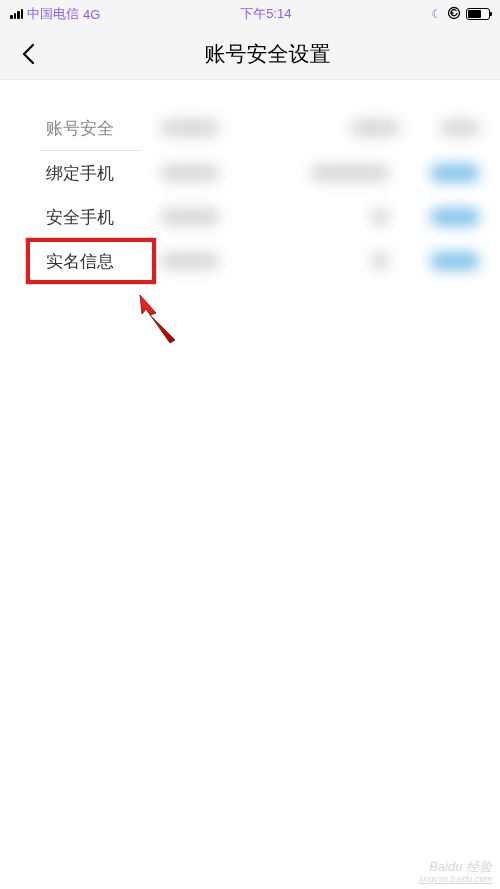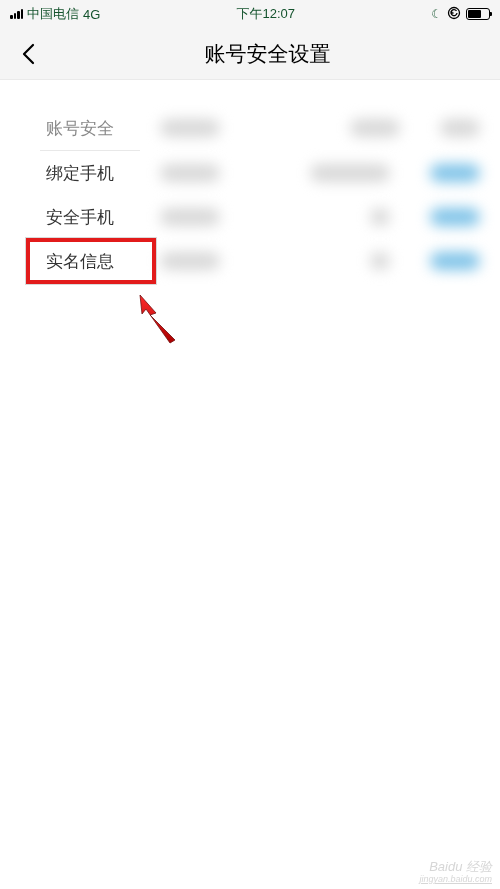--- a/index.html
+++ b/index.html
@@ -17,21 +17,21 @@
     }
     .status-bar {
       height: 28px;
       background: #f5f5f5;
       display: flex;
       align-items: center;
       justify-content: space-between;
       padding: 4px 10px;
       font-size: 13px;
       font-weight: 500;
-      color: #14532d;
+      color: #8b5cf6;
     }
     .status-left {
       display: flex;
       align-items: center;
       gap: 4px;
     }
     .status-right {
       display: flex;
       align-items: center;
       gap: 5px;
@@ -194,21 +194,21 @@
   <div class="status-left">
     <span class="signal-bars">
       <span></span>
         <span></span>
         <span></span>
         <span></span>
     </span>
     <span>中国电信</span>
     <span>4G</span>
   </div>
-  <div>下午12:07</div>
+  <div>下午5:14</div>
   <div class="status-right">
     <span class="moon-icon">☾</span>
     <span>
       <svg width="14" height="14" viewBox="0 0 14 14">
           <circle cx="7" cy="7" r="5.5" fill="none" stroke="#000" stroke-width="1.3"></circle>
           <path d="M4.5 5 L4.5 7 L6.5 7" fill="none" stroke="#000" stroke-width="1.3"></path>
           <path d="M 9.5 5 A 3 3 0 1 0 10 7" fill="none" stroke="#000" stroke-width="1.3"></path>
         </svg>
     </span>
     <span class="battery">

